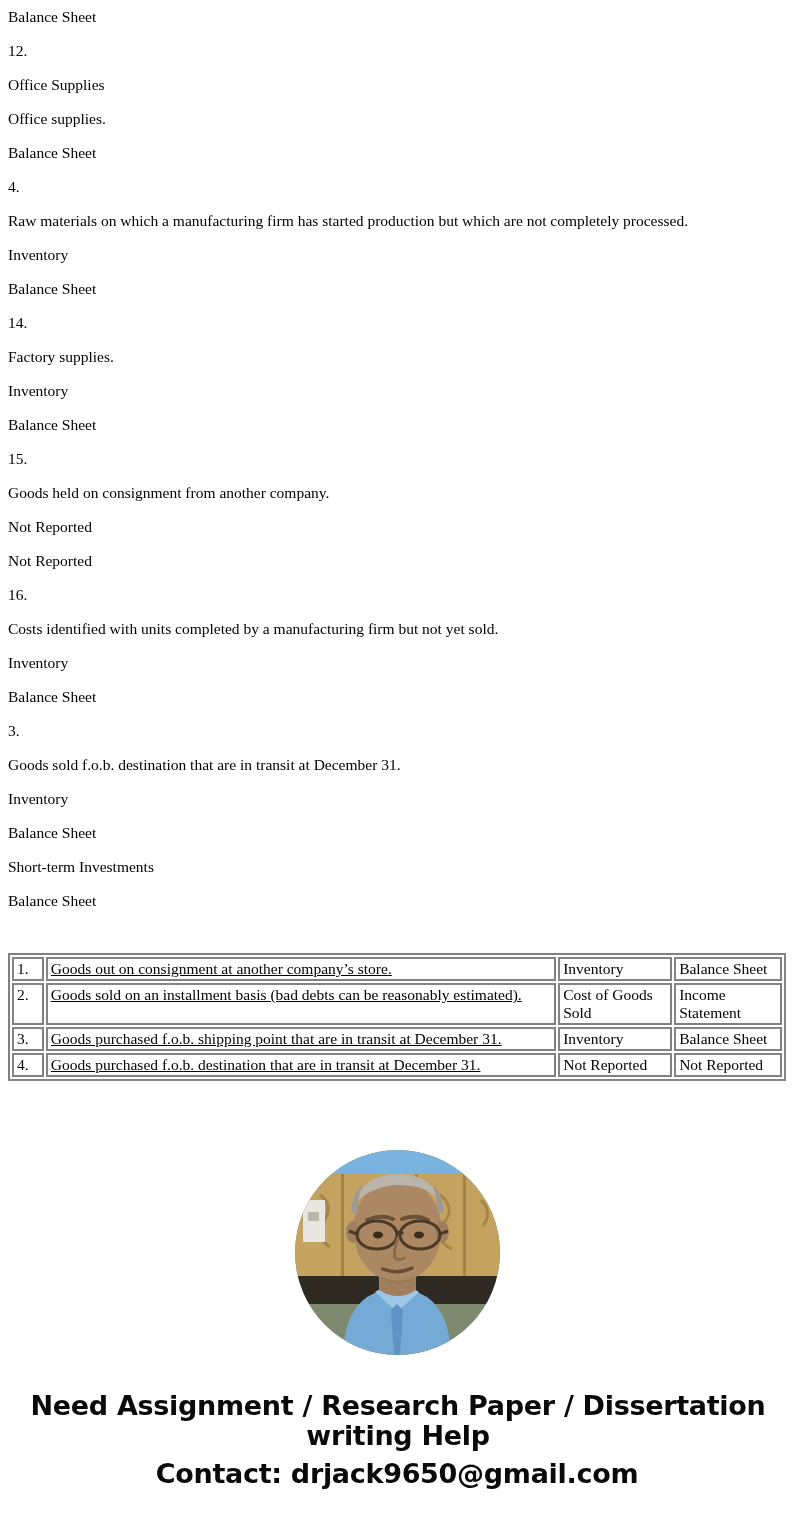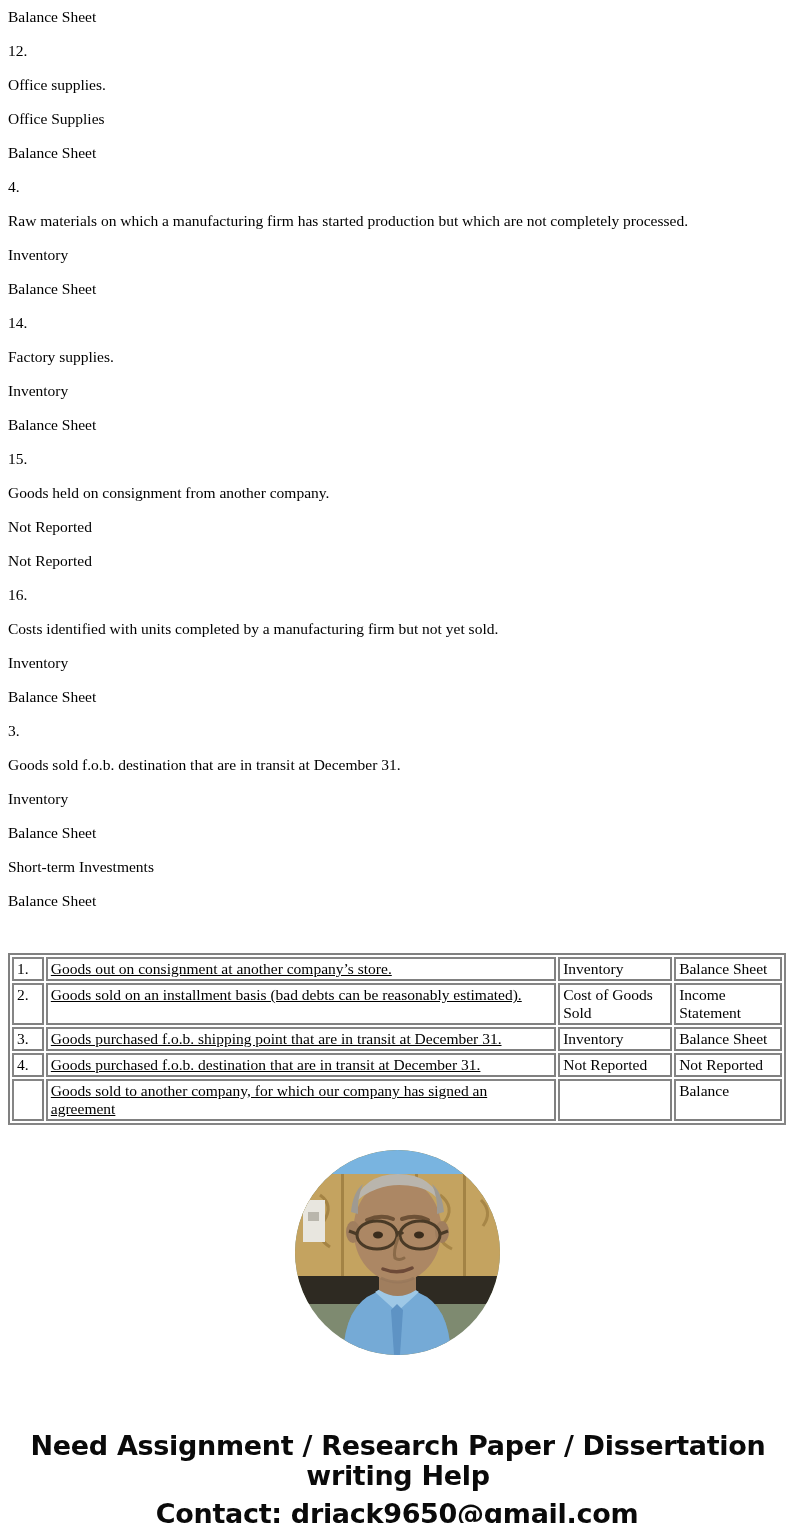--- a/index.html
+++ b/index.html
@@ -98,31 +98,31 @@
   .promo-text {
     font-family: "DejaVu Sans", "Liberation Sans", sans-serif;
     font-weight: bold;
     font-size: 27px;
     line-height: 30px;
     color: #0a0a0a;
     letter-spacing: -0.3px;
     margin: 0;
     padding: 0 10px;
   }
-  #promo-line1 { margin-top: 76px; padding-left: 12px; }
+  #promo-line1 { margin-top: 36px; padding-left: 12px; }
   #promo-line2 { margin-top: 8px; }
 </style>
 </head>
 <body>
 
 <div id="doc-flow">
   <p class="para">Balance Sheet</p>
   <p class="para">12.</p>
+  <p class="para">Office Supplies</p>
   <p class="para">Office supplies.</p>
-  <p class="para">Office Supplies</p>
   <p class="para">Balance Sheet</p>
   <p class="para">4.</p>
   <p class="para">Raw materials on which a manufacturing firm has started production but which are not completely processed.</p>
   <p class="para">Inventory</p>
   <p class="para">Balance Sheet</p>
   <p class="para">14.</p>
   <p class="para">Factory supplies.</p>
   <p class="para">Inventory</p>
   <p class="para">Balance Sheet</p>
   <p class="para">15.</p>
@@ -161,26 +161,20 @@
           <td class="c-num">3.</td>
           <td class="c-desc">Goods purchased f.o.b. shipping point that are in transit at December 31.</td>
           <td class="c-acct">Inventory</td>
           <td class="c-stmt">Balance Sheet</td>
         </tr>
         <tr>
           <td class="c-num">4.</td>
           <td class="c-desc">Goods purchased f.o.b. destination that are in transit at December 31.</td>
           <td class="c-acct">Not Reported</td>
           <td class="c-stmt">Not Reported</td>
-        </tr>
-        <tr>
-          <td class="c-num"></td>
-          <td class="c-desc">Goods sold to another company, for which our company has signed an agreement</td>
-          <td class="c-acct"></td>
-          <td class="c-stmt">Balance</td>
         </tr>
       </tbody>
     </table>
   </div>
 </div>
 
 <div id="promo">
 
   <div id="avatar">
     <svg viewBox="0 0 205 205">

